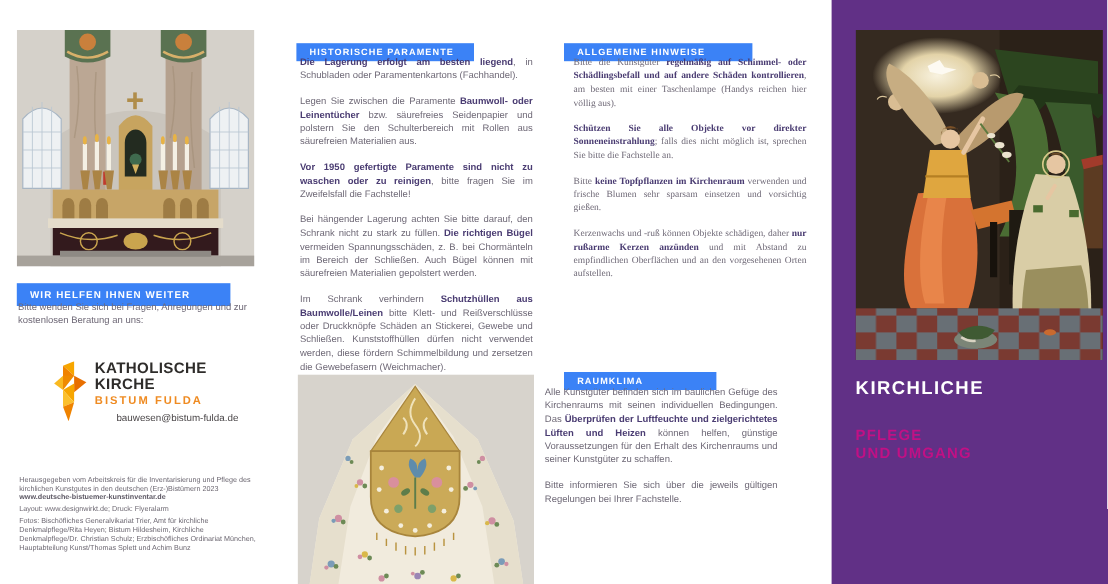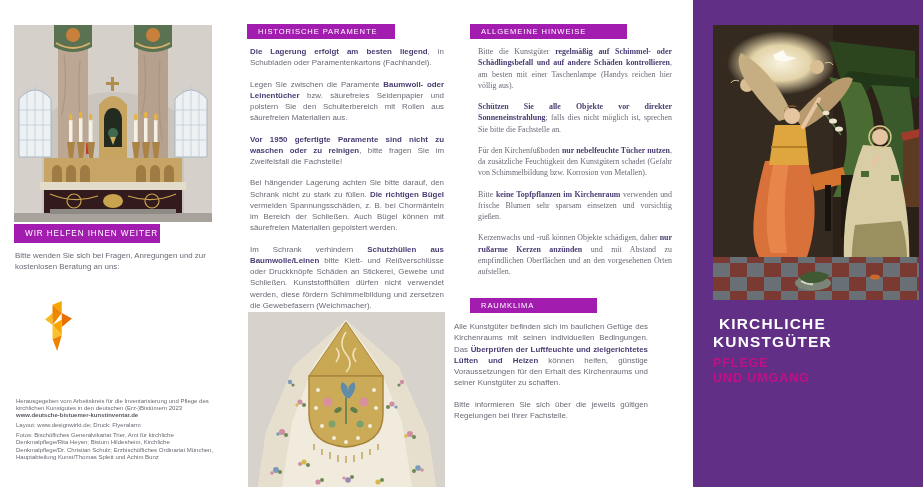--- a/index.html
+++ b/index.html
@@ -1,22 +1,22 @@
 <!DOCTYPE html>
 <html lang="de"><head>
 <meta charset="utf-8">
 <style>
   html,body{margin:0;padding:0;background:#ffffff;}
   .page{position:relative;width:923px;height:487px;background:#ffffff;overflow:hidden;
         font-family:"Liberation Sans","DejaVu Sans",sans-serif;}
 
   
-  .banner{position:absolute;background:#a21caf;color:#ffffff;font-weight:normal;
+  .banner{position:absolute;background:#3b82f6;color:#ffffff;font-weight:bold;
           font-size:7.6px;letter-spacing:.9px;height:15px;line-height:15px;
-          padding-left:11px;box-sizing:border-box;white-space:nowrap;}
+          padding-left:11px;box-sizing:border-box;white-space:nowrap;margin-top:12px;}
   .banner-left{height:19px;line-height:19px;font-size:8.2px;}
 
   
   .col{position:absolute;width:194px;color:#6e6876;font-size:7.9px;line-height:11.25px;
        text-align:justify;hyphens:auto;}
   .col .para{margin:0 0 10px 0;}
   .b{font-weight:bold;color:#4a3c72;}
 
   
   .intro{position:absolute;left:15px;top:251px;width:202px;color:#6e6876;
@@ -129,37 +129,43 @@
     <g stroke="#c9a44e" fill="none" stroke-width="1.2">
       <circle cx="60" cy="176" r="7"></circle>
         <circle cx="138" cy="176" r="7"></circle>
       <path d="M36 169 q24 10 48 2 M114 171 q24 8 48 -2"></path>
     </g>
     <ellipse cx="99" cy="176" rx="10" ry="7" fill="#c9a44e"></ellipse>
     <rect x="0" y="188" width="198" height="9" fill="#a7a29b"></rect>
     <rect x="36" y="184" width="126" height="5" fill="#8e8a84"></rect>
   </svg>
 
-  <div class="banner banner-left" style="left:14px;top:224px;width:146px;">
+  <div class="banner banner-left" style="left:14px;top:224px;width:178px;">
     <span>WIR HELFEN IHNEN WEITER</span>
   </div>
 
   <div class="intro">Bitte wenden Sie sich bei Fragen, Anregungen und zur kostenlosen Beratung an uns:</div>
 
   <div class="logo-wrap">
     <svg width="28" height="50" viewBox="0 0 30 54">
       <polygon points="8,4 18,0 18,13" fill="#f7a600"></polygon>
       <polygon points="8,4 18,13 8,19" fill="#f08300"></polygon>
       <polygon points="0,20 8,13 8,26" fill="#f9b921"></polygon>
       <polygon points="8,13 18,13 8,26" fill="#ef8a00"></polygon>
       <polygon points="18,13 29,19 18,28" fill="#e86f00"></polygon>
       <polygon points="8,26 18,20 18,37" fill="#f7a600"></polygon>
       <polygon points="8,26 18,37 8,41" fill="#fbc02d"></polygon>
       <polygon points="8,41 18,37 13,54" fill="#ef8300"></polygon>
     </svg>
+    <div class="logo-text">
+      <div class="logo-name">KATHOLISCHE</div>
+      <div class="logo-name">KIRCHE</div>
+      <div class="logo-sub">BISTUM FULDA</div>
+      <div class="email">bauwesen@bistum-fulda.de</div>
+    </div>
   </div>
 
   <div class="imprint">
       <p class="para"><span>Herausgegeben vom Arbeitskreis für die Inventarisierung und Pflege des kirchlichen Kunstgutes in den deutschen (Erz-)Bistümern 2023 </span><span class="b">www.deutsche-bistuemer-kunstinventar.de</span></p>
       <p class="para"><span>Layout: www.designwirkt.de; Druck: Flyeralarm</span></p>
       <p class="para"><span>Fotos: Bischöfliches Generalvikariat Trier, Amt für kirchliche Denkmalpflege/Rita Heyen; Bistum Hildesheim, Kirchliche Denkmalpflege/Dr. Christian Schulz; Erzbischöfliches Ordinariat München, Hauptabteilung Kunst/Thomas Splett und Achim Bunz</span></p>
     </div>
 
   <div class="banner" style="left:247px;top:24px;width:148px;">
     <span>HISTORISCHE PARAMENTE</span>
@@ -277,21 +283,20 @@
     </g>
   </svg>
 
   <div class="banner" style="left:470px;top:24px;width:157px;">
     <span>ALLGEMEINE HINWEISE</span>
   </div>
 
   <div class="col" style="left:478px;top:46px;font-family:Liberation Serif, serif;">
       <p class="para"><span>Bitte die Kunstgüter </span><span class="b">regelmäßig auf Schimmel- oder Schädlingsbefall und auf andere Schäden kontrollieren</span><span>, am besten mit einer Taschenlampe (Handys reichen hier völlig aus).</span></p>
       <p class="para"><span class="b">Schützen Sie alle Objekte vor direkter Sonneneinstrahlung</span><span>; falls dies nicht möglich ist, sprechen Sie bitte die Fachstelle an.</span></p>
-      <p class="para"><span>Für den Kirchenfußboden </span><span class="b">nur nebelfeuchte Tücher nutzen</span><span>, da zusätzliche Feuchtigkeit den Kunstgütern schadet (Gefahr von Schimmelbildung bzw. Korrosion von Metallen).</span></p>
       <p class="para"><span>Bitte </span><span class="b">keine Topfpflanzen im Kirchenraum</span><span> verwenden und frische Blumen sehr sparsam einsetzen und vorsichtig gießen.</span></p>
       <p class="para"><span>Kerzenwachs und -ruß können Objekte schädigen, daher </span><span class="b">nur rußarme Kerzen anzünden</span><span> und mit Abstand zu empfindlichen Oberflächen und an den vorgesehenen Orten aufstellen.</span></p>
     </div>
 
   <div class="banner" style="left:470px;top:298px;width:127px;">
     <span>RAUMKLIMA</span>
   </div>
 
   <div class="col" style="left:454px;top:321px;">
       <p class="para"><span>Alle Kunstgüter befinden sich im baulichen Gefüge des Kirchenraums mit seinen individuellen Bedingungen. Das </span><span class="b">Überprüfen der Luftfeuchte und zielgerichtetes Lüften und Heizen</span><span> können helfen, günstige Voraussetzungen für den Erhalt des Kirchenraums und seiner Kunstgüter zu schaffen.</span></p>
@@ -366,20 +371,19 @@
     <rect x="0" y="232" width="206" height="43" fill="#2a2118" opacity="0.18"></rect>
     <ellipse cx="162" cy="252" rx="5" ry="2.6" fill="#c96a2f"></ellipse>
 
     <ellipse cx="100" cy="258" rx="18" ry="7.5" fill="#7b8577"></ellipse>
     <path d="M86 252 q14 -10 30 -2 q-4 8 -16 8 q-10 0 -14 -6 Z" fill="#3f5a33"></path>
     <path d="M88 256 q6 4 12 3" stroke="#d9d4c2" stroke-width="2" fill="none"></path>
   </svg>
 
   <div class="cover-title">
     <div>KIRCHLICHE</div>
-    <div>KUNSTGÜTER</div>
   </div>
   <div class="cover-sub">
     <div>PFLEGE</div>
     <div>UND UMGANG</div>
   </div>
 
 </div>
 
 </body></html>

